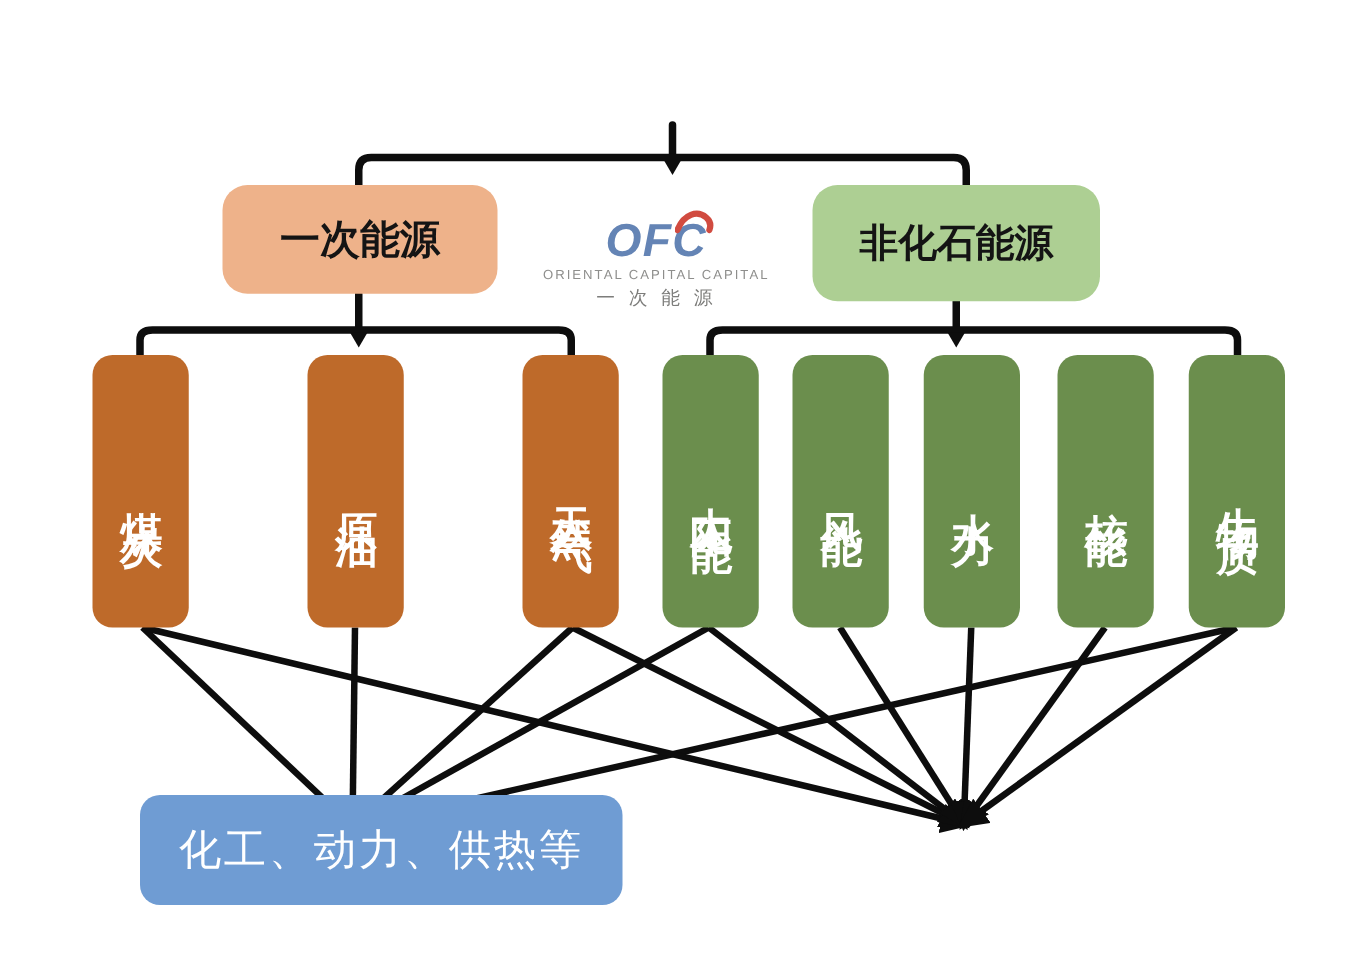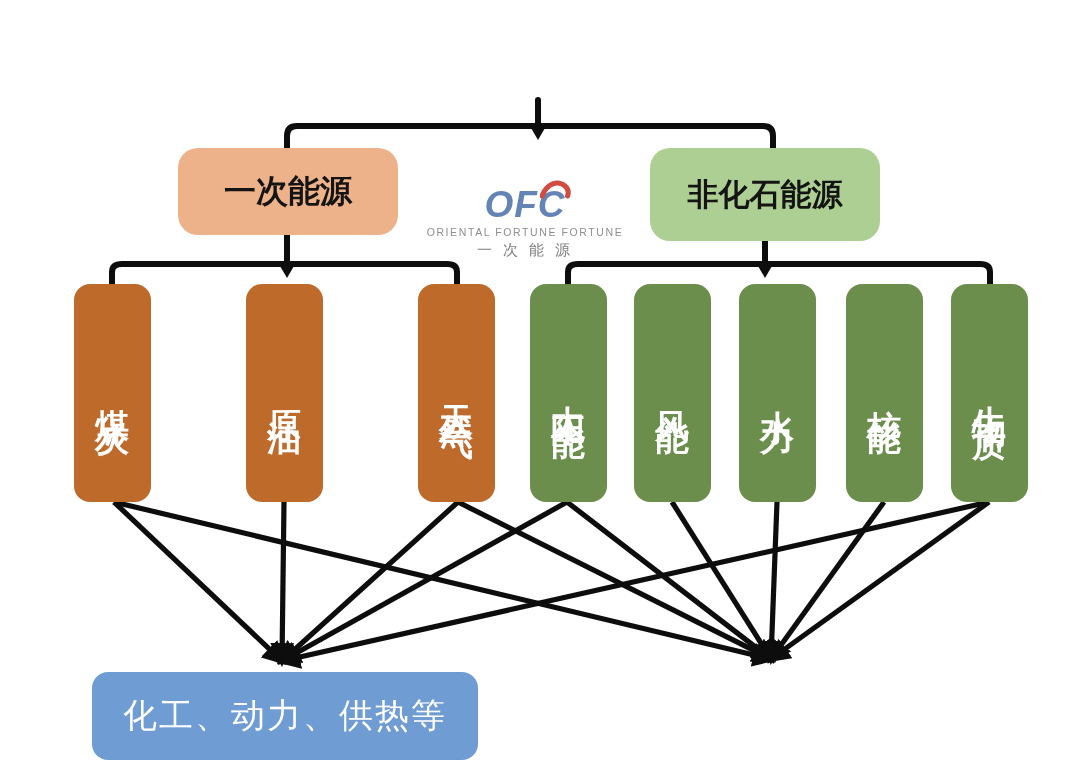--- a/index.html
+++ b/index.html
@@ -21,28 +21,28 @@
   .src{top:284px;width:77px;height:218px;border-radius:16px;}
   .src .vtxt{
     writing-mode:vertical-rl;text-orientation:upright;
     color:#ffffff;font-weight:700;font-size:34px;letter-spacing:10px;line-height:1;
   }
   .src-fossil{background:#BE6A2A;}
   .src-green{background:#6B8E4D;}
   .c0{left:74px;} .c1{left:246px;} .c2{left:418px;} .c3{left:530px;}
   .c4{left:634px;} .c5{left:739px;} .c6{left:846px;} .c7{left:951px;}
   
-  .use-box{top:672px;background:#6F9CD3;border-radius:16px;}
+  .use-box{top:636px;background:#6F9CD3;border-radius:16px;margin-left:20px;}
   .use-industry{left:92px;width:386px;height:88px;}
   .use-power{left:642px;width:280px;height:90px;}
   .use-box .use-label{color:#ffffff;font-size:34px;font-weight:400;letter-spacing:2px;}
   
   .wires{position:absolute;left:0;top:0;width:1080px;height:784px;pointer-events:none;}
   
-  .logo{position:absolute;left:425px;top:174px;width:200px;text-align:center;line-height:1;margin-top:12px;}
+  .logo{position:absolute;left:425px;top:174px;width:200px;text-align:center;line-height:1;}
   .logo-word{
     position:relative;display:inline-block;
     font-size:37px;font-weight:700;font-style:italic;color:#6484B5;letter-spacing:1px;
   }
   .logo-c{position:relative;display:inline-block;}
   .logo-swoosh{position:absolute;top:-7px;right:-8px;width:34px;height:22px;}
   .logo-line1{margin-top:4px;font-size:10.5px;letter-spacing:1.6px;color:#8E8E8C;font-weight:400;}
   .logo-line2{margin-top:5px;font-family:"DejaVu Serif","Liberation Serif",serif;font-size:15px;letter-spacing:11px;color:#7D7D7B;padding-left:8px;}
 </style>
 </head>
@@ -93,21 +93,21 @@
     <span class="lvl-label">一次能源</span>
   </div>
   <div class="box nonfossil-box">
     <span class="lvl-label">非化石能源</span>
   </div>
 
   <div class="logo">
     <span class="logo-word"><span>OF</span><span class="logo-c"><span>C</span><svg class="logo-swoosh" viewBox="0 0 34 22">
             <path d="M2,17 C7,4 18,1 25,7 C28,9.5 29,13 27.5,17" stroke="#D14B40" stroke-width="5" fill="none" stroke-linecap="round"></path>
           </svg></span></span>
-    <div class="logo-line1">ORIENTAL FORTUNE FORTUNE</div>
+    <div class="logo-line1">ORIENTAL CAPITAL CAPITAL</div>
     <div class="logo-line2">一次能源</div>
   </div>
 
   <div class="box src src-fossil c0">
     <span class="vtxt">煤炭</span>
   </div>
   <div class="box src src-fossil c1">
     <span class="vtxt">原油</span>
   </div>
   <div class="box src src-fossil c2">

